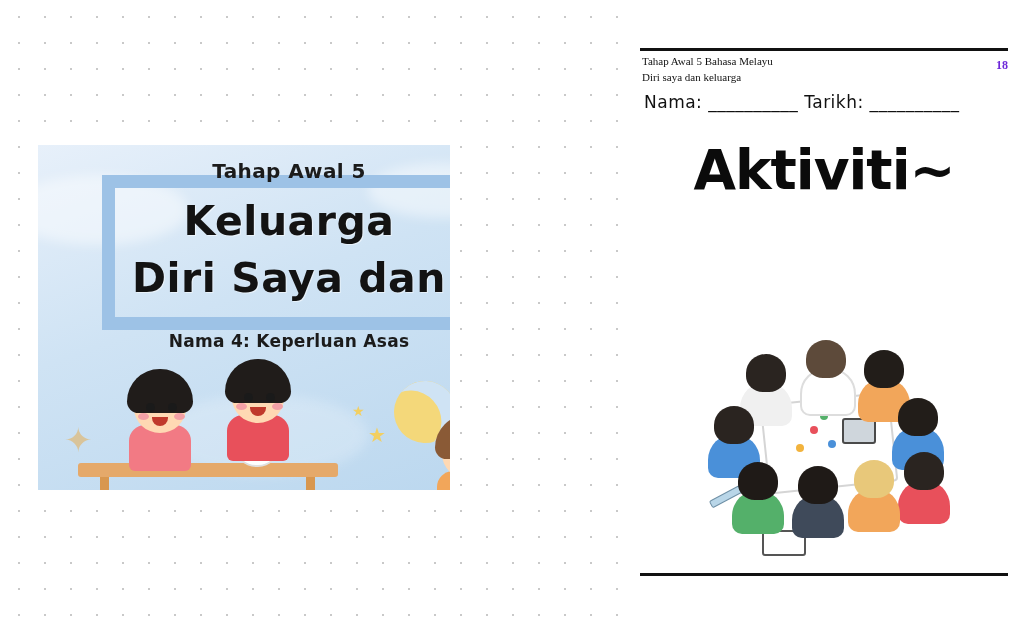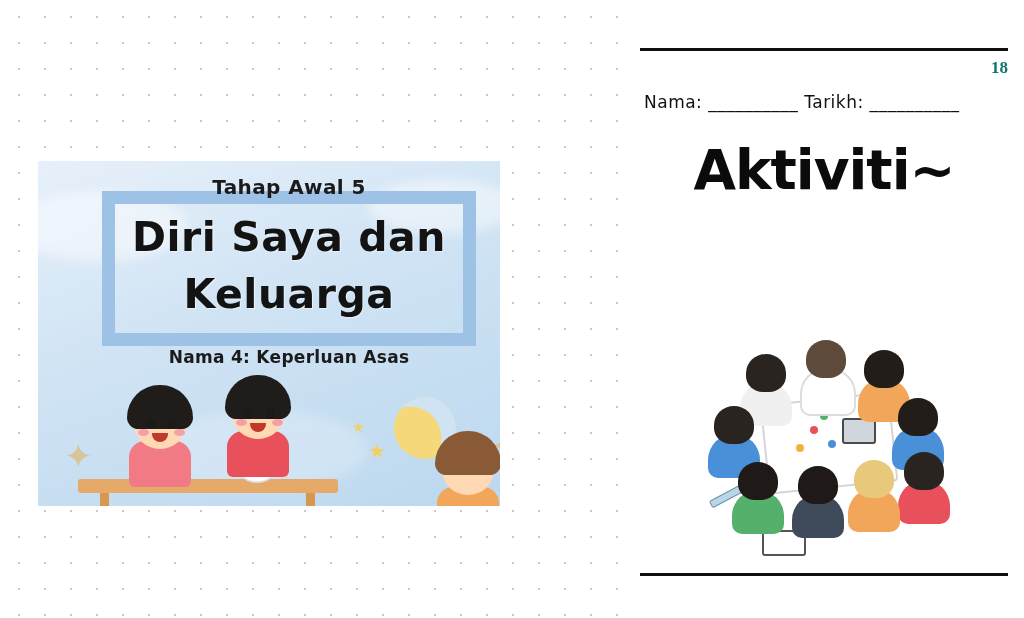--- a/index.html
+++ b/index.html
@@ -26,25 +26,24 @@
     background-image: radial-gradient(#c9c9c9 1px, transparent 1.1px);
     background-size: 26px 26px;
     background-position: 6px 4px;
   }
 
   
   #cover-card {
     position: absolute;
     left: 38px;
     top: 145px;
-    width: 462px;
+    width: 412px;
     height: 345px;
     background: linear-gradient(160deg, #e7f0fa 0%, #cfe3f4 45%, #bcd8ef 100%);
     overflow: hidden;
-    margin-top: 16px;
   }
   
   .cloud {
     position: absolute;
     background: rgba(255,255,255,0.45);
     border-radius: 50%;
     filter: blur(6px);
   }
   #cloud1 { width: 180px; height: 70px; left: -30px; top: 30px; }
   #cloud2 { width: 150px; height: 55px; left: 330px; top: 18px; }
@@ -238,22 +237,22 @@
     font-family: "Liberation Serif", serif;
     font-size: 11px;
     color: #111;
     line-height: 1.45;
   }
   #page-number {
     position: absolute;
     right: 16px; top: 58px;
     font-family: "Liberation Serif", serif;
     font-weight: bold;
-    font-size: 17px;
-    color: #0f766e;
+    font-size: 12px;
+    color: #6d28d9;
   }
   #name-date-row {
     position: absolute;
     left: 20px; top: 92px;
     width: 360px;
     font-family: "DejaVu Sans", sans-serif;
     font-size: 17px;
     color: #111;
     letter-spacing: .5px;
   }
@@ -375,22 +374,22 @@
   <div id="cover-card">
     <div class="cloud" id="cloud1"></div>
     <div class="cloud" id="cloud2"></div>
     <div class="cloud" id="cloud3"></div>
 
     <div id="cover-frame"></div>
 
     <div id="cover-kicker">Tahap Awal 5</div>
 
     <div id="cover-title">
+      <div>Keluarga</div>
       <div>Diri Saya dan</div>
-      <div>Keluarga</div>
     </div>
 
     <div id="cover-subtitle">Nama 4: Keperluan Asas</div>
 
     <div class="sparkle" id="sparkle-left">✦</div>
     <div class="sparkle" id="sparkle-right">✦</div>
 
     <div id="moon"></div>
     <div class="star-small" id="star-a">★</div>
     <div class="star-small" id="star-b">★</div>
@@ -429,20 +428,24 @@
 
     <div class="bowl" id="bowl-1"></div>
     <div class="bowl" id="bowl-2"></div>
   </div>
 </div>
 
 <div id="right-page">
 
   <div id="rule-top"></div>
 
+  <div id="header-meta">
+    <div>Tahap Awal 5 Bahasa Melayu</div>
+    <div>Diri saya dan keluarga</div>
+  </div>
 
   <div id="page-number">18</div>
 
   <div id="aktiviti-title">Aktiviti~</div>
 
   <div id="name-date-row">Nama: __________    Tarikh: __________</div>
 
 
   <div id="illustration">
     <div id="mat"></div>

